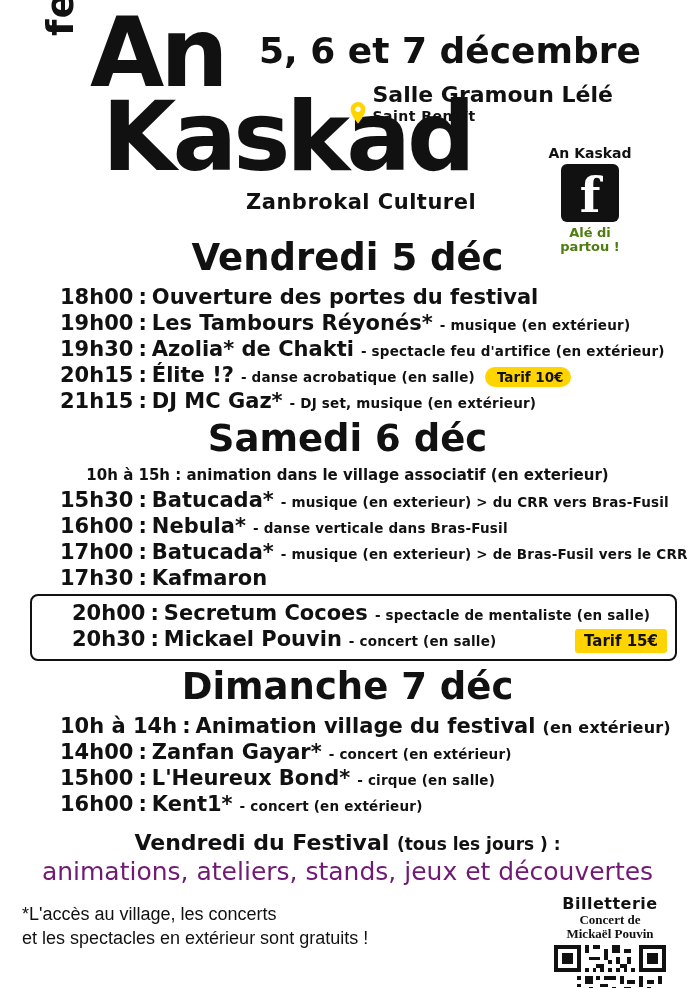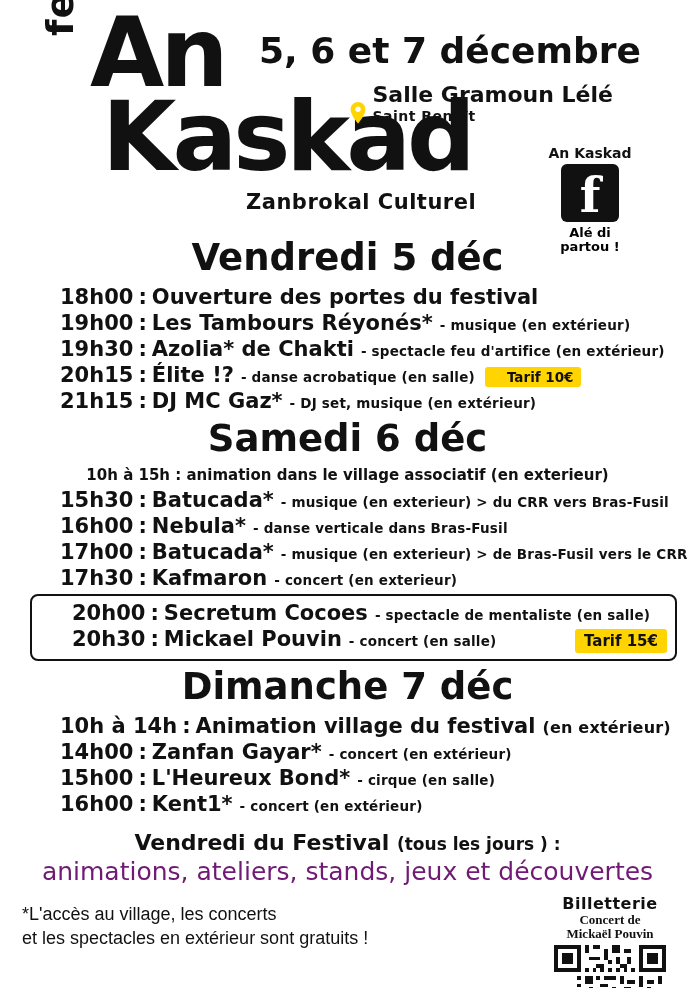--- a/index.html
+++ b/index.html
@@ -143,21 +143,21 @@
     font-weight: bold;
     font-size: 48px;
     line-height: 58px;
   }
   .fb-cta {
     margin-top: 4px;
     font-family: "DejaVu Sans", sans-serif;
     font-size: 13px;
     font-weight: bold;
     line-height: 1.05;
-    color: #000000;
+    color: #4d7c0f;
   }
 
   
   .day-title {
     text-align: center;
     font-family: "DejaVu Sans", sans-serif;
     font-weight: bold;
     font-size: 37px;
     letter-spacing: 0px;
     margin: 4px 0 6px 0;
@@ -210,22 +210,22 @@
   .desc.big {
     font-size: 16px;
   }
   .tarif {
     display: inline-block;
     background: #FFD400;
     color: #111;
     font-family: "DejaVu Sans", sans-serif;
     font-weight: bold;
     font-size: 13.5px;
-    padding: 2px 7px 2px 22px;
-    border-radius: 3px;
+    padding: 2px 7px 2px 12px;
+    border-radius: 10px;
     margin-left: 10px;
   }
 
   
   .highlight-box {
     border: 2px solid #111;
     border-radius: 8px;
     padding: 5px 8px 6px 10px;
     margin: 4px 0 2px 0;
     position: relative;
@@ -413,21 +413,20 @@
         <span class="time">17h00</span>
         <span class="sep">:</span>
         <span class="act">Batucada*</span>
         <span class="desc">- musique (en exterieur) &gt; de Bras-Fusil vers le CRR</span>
       </div>
 
       <div class="row">
         <span class="time">17h30</span>
         <span class="sep">:</span>
         <span class="act">Kafmaron</span>
-        <span class="desc">- concert (en exterieur)</span>
       </div>
 
       <div class="highlight-box">
         <div class="row">
           <span class="time">20h00</span>
           <span class="sep">:</span>
           <span class="act">Secretum Cocoes</span>
           <span class="desc">- spectacle de mentaliste (en salle)</span>
         </div>
         <div class="row">

